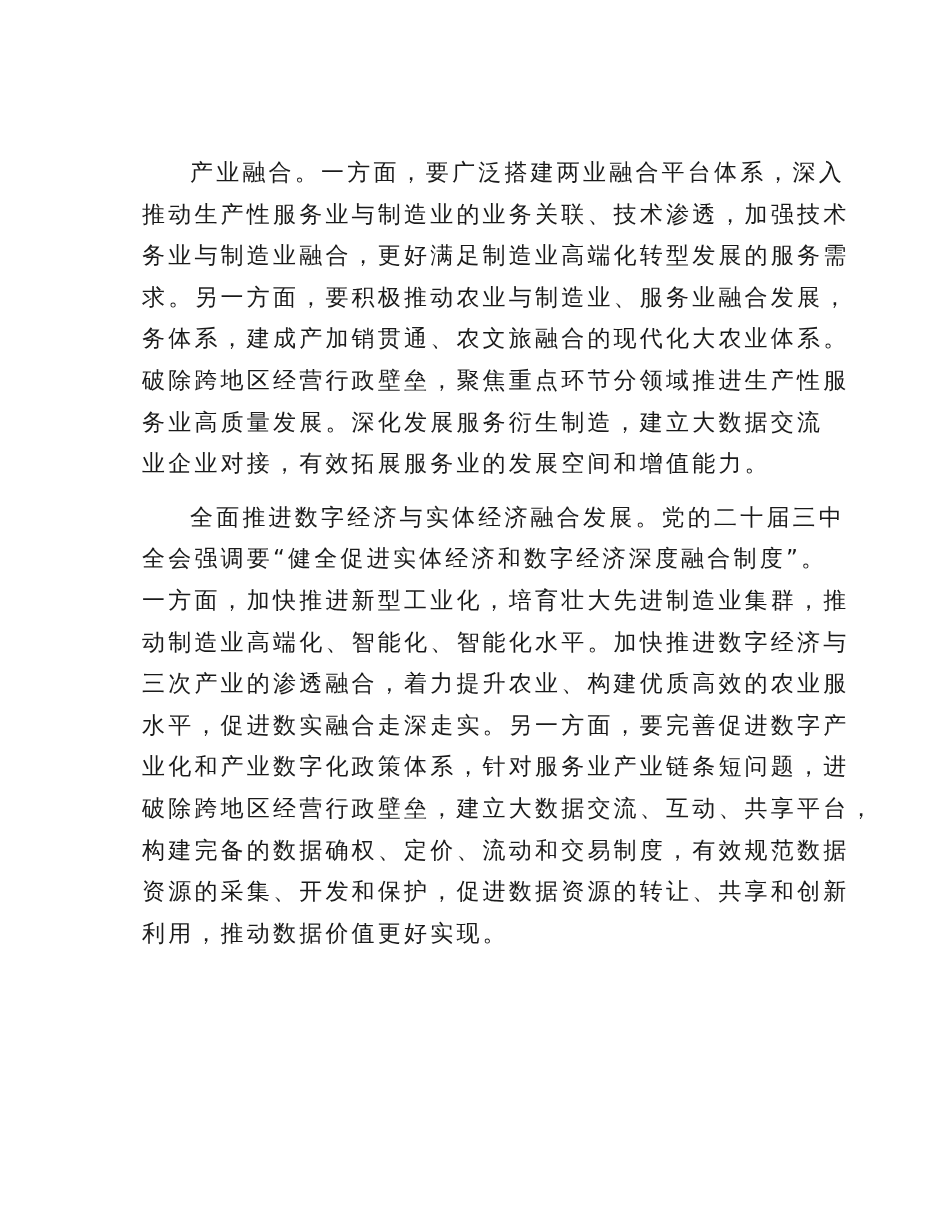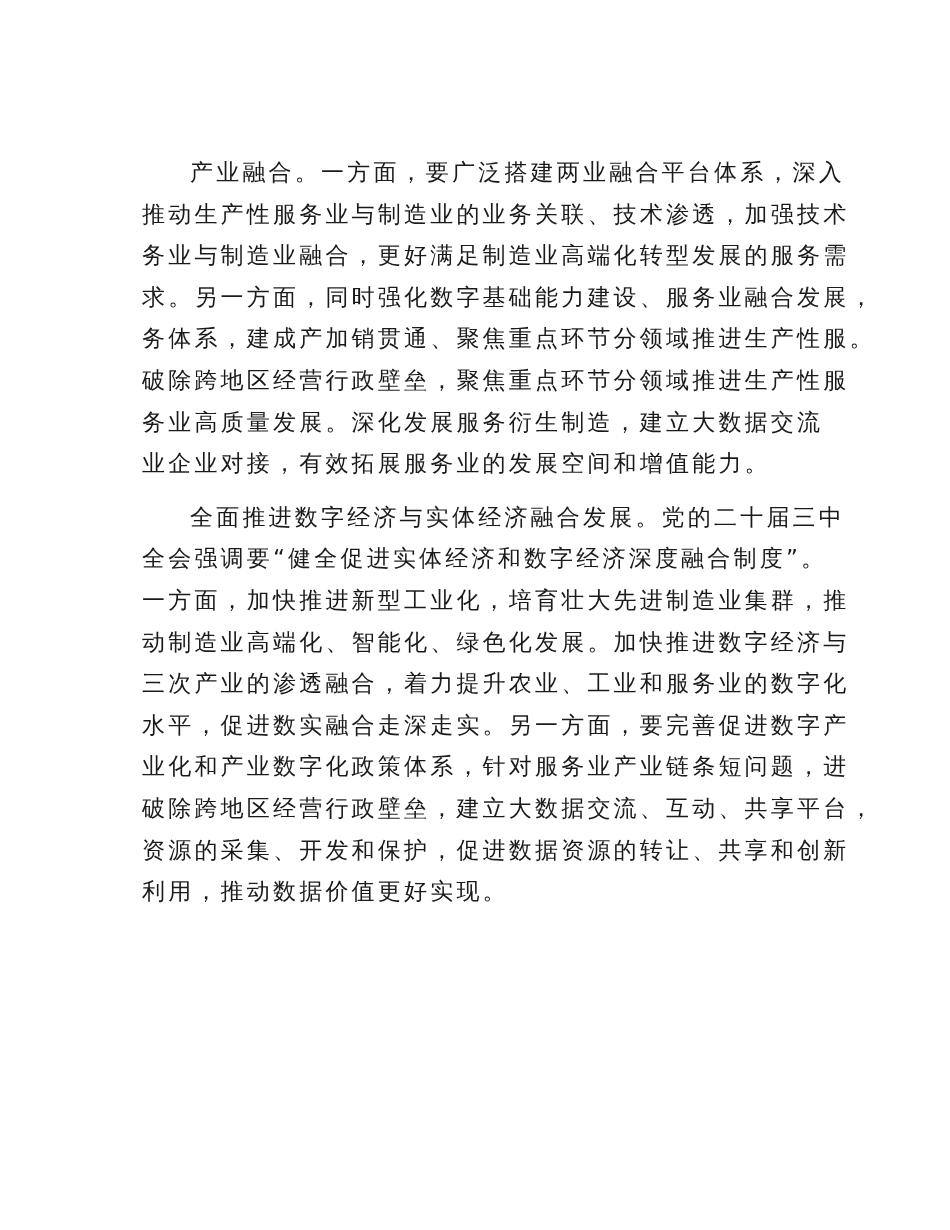--- a/index.html
+++ b/index.html
@@ -47,31 +47,32 @@
     }
   </style>
 </head>
 <body>
 
 <div class="page">
   <div class="para lines">
     <span class="line first">产业融合。一方面，要广泛搭建两业融合平台体系，深入</span>
     <span class="line">推动生产性服务业与制造业的业务关联、技术渗透，加强技术</span>
     <span class="line">务业与制造业融合，更好满足制造业高端化转型发展的服务需</span>
-    <span class="line">求。另一方面，同时强化数字基础能力建设、服务业融合发展，</span>
-    <span class="line">务体系，建成产加销贯通、聚焦重点环节分领域推进生产性服。</span>
+    <span class="line">求。另一方面，要积极推动农业与制造业、服务业融合发展，</span>
+    <span class="line">务体系，建成产加销贯通、农文旅融合的现代化大农业体系。</span>
     <span class="line">破除跨地区经营行政壁垒，聚焦重点环节分领域推进生产性服</span>
     <span class="line">务业高质量发展。深化发展服务衍生制造，建立大数据交流</span>
     <span class="line">业企业对接，有效拓展服务业的发展空间和增值能力。</span>
   </div>
   <div class="para lines">
     <span class="line first">全面推进数字经济与实体经济融合发展。党的二十届三中</span>
     <span class="line">全会强调要“健全促进实体经济和数字经济深度融合制度”。</span>
     <span class="line">一方面，加快推进新型工业化，培育壮大先进制造业集群，推</span>
-    <span class="line">动制造业高端化、智能化、绿色化发展。加快推进数字经济与</span>
-    <span class="line">三次产业的渗透融合，着力提升农业、工业和服务业的数字化</span>
+    <span class="line">动制造业高端化、智能化、智能化水平。加快推进数字经济与</span>
+    <span class="line">三次产业的渗透融合，着力提升农业、构建优质高效的农业服</span>
     <span class="line">水平，促进数实融合走深走实。另一方面，要完善促进数字产</span>
     <span class="line">业化和产业数字化政策体系，针对服务业产业链条短问题，进</span>
     <span class="line">破除跨地区经营行政壁垒，建立大数据交流、互动、共享平台，</span>
+    <span class="line">构建完备的数据确权、定价、流动和交易制度，有效规范数据</span>
     <span class="line">资源的采集、开发和保护，促进数据资源的转让、共享和创新</span>
     <span class="line">利用，推动数据价值更好实现。</span>
   </div>
 </div>
 
 </body></html>

